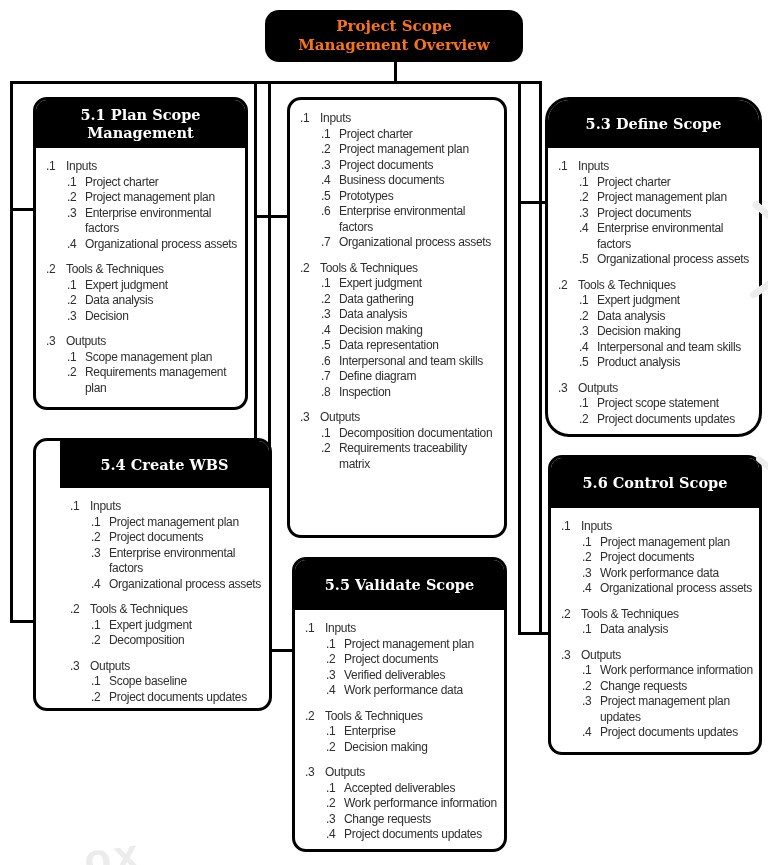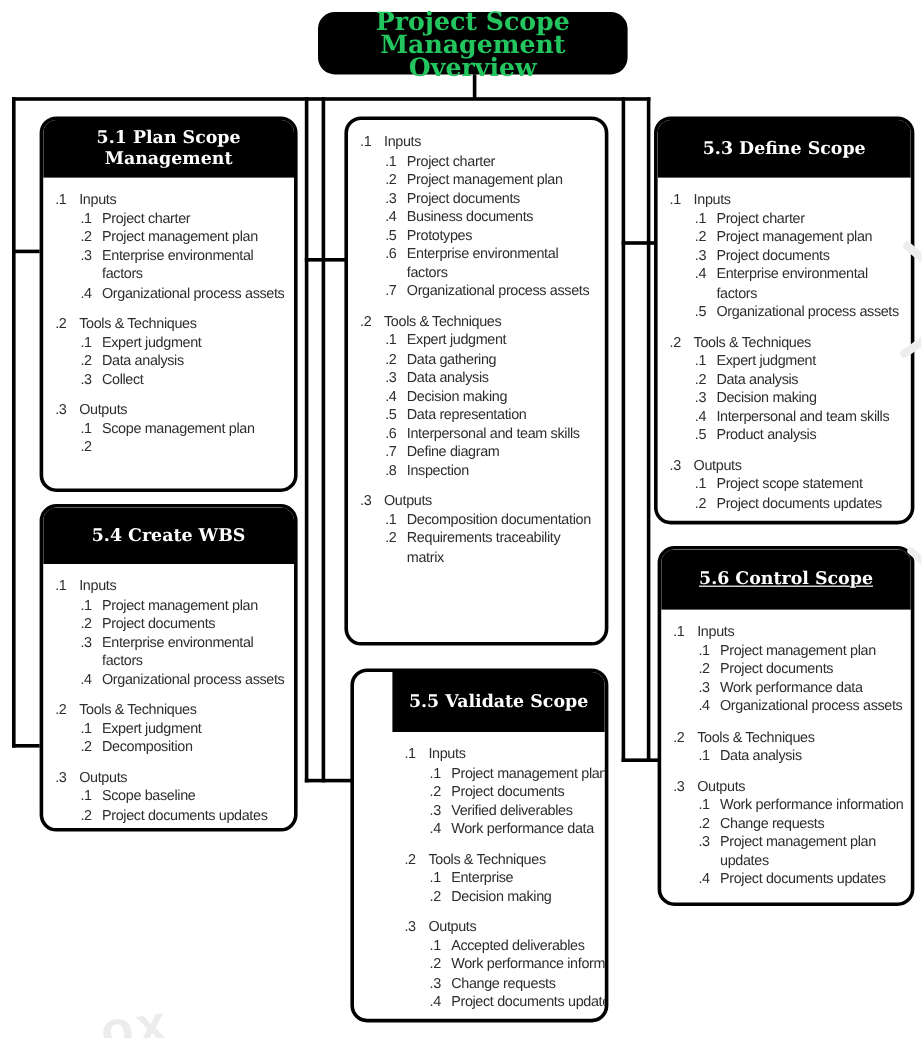--- a/index.html
+++ b/index.html
@@ -11,22 +11,22 @@
   
   .line { position:absolute; background:#000; }
   
   .title-box {
     position:absolute; left:265px; top:10px; width:258px; height:52px;
     background:#000; border-radius:14px;
     display:flex; align-items:center; justify-content:center;
     padding:0 14px;
   }
   .title-box .title-text {
-    color:#22c55e; font-family:"DejaVu Serif", serif; font-weight:bold;
-    font-size:21px; line-height:19px; text-align:center;
+    color:#f97316; font-family:"DejaVu Serif", serif; font-weight:bold;
+    font-size:15px; line-height:19px; text-align:center;
   }
   
   .pbox {
     position:absolute; background:#fff; border:3px solid #000;
     border-radius:14px; overflow:hidden;
   }
   .pbox-header {
     background:#000; color:#fff;
     display:flex; align-items:center; justify-content:center;
   }
@@ -116,34 +116,36 @@
             <div class="irow">
               <span class="inum">.1</span>
               <span class="ilabel">Expert judgment</span>
             </div>
             <div class="irow">
               <span class="inum">.2</span>
               <span class="ilabel">Data analysis</span>
             </div>
             <div class="irow">
               <span class="inum">.3</span>
-              <span class="ilabel">Collect</span>
+              <span class="ilabel">Decision</span>
             </div>
           </div>
           <div class="section">
             <div class="trow">
               <span class="tnum">.3</span>
               <span class="tlabel">Outputs</span>
             </div>
             <div class="irow">
               <span class="inum">.1</span>
               <span class="ilabel">Scope management plan</span>
             </div>
             <div class="irow">
               <span class="inum">.2</span>
+              <span class="ilabel">Requirements management
+plan</span>
             </div>
           </div>
         </div>
   </div>
       <div class="pbox" style="left: 287px; top: 97px; width: 220px; height: 441px;">
     <div class="pbox-body">
           <div class="section">
             <div class="trow">
               <span class="tnum">.1</span>
               <span class="tlabel">Inputs</span>
@@ -226,21 +228,21 @@
               <span class="ilabel">Decomposition documentation</span>
             </div>
             <div class="irow">
               <span class="inum">.2</span>
               <span class="ilabel">Requirements traceability
 matrix</span>
             </div>
           </div>
         </div>
   </div>
-      <div class="pbox" style="left: 545px; top: 97px; width: 217px; height: 340px;">
+      <div class="pbox" style="left: 545px; top: 97px; width: 217px; height: 340px; border-radius: 24px;">
     <div class="pbox-header" style="height: 48px;">
       <div class="pbox-header-text">5.3 Define Scope</div>
     </div>
     <div class="pbox-body">
           <div class="section">
             <div class="trow">
               <span class="tnum">.1</span>
               <span class="tlabel">Inputs</span>
             </div>
             <div class="irow">
@@ -300,21 +302,21 @@
               <span class="inum">.1</span>
               <span class="ilabel">Project scope statement</span>
             </div>
             <div class="irow">
               <span class="inum">.2</span>
               <span class="ilabel">Project documents updates</span>
             </div>
           </div>
         </div>
   </div>
-      <div class="pbox" style="left: 33px; top: 420px; width: 215px; height: 273px;">
+      <div class="pbox" style="left: 33px; top: 438px; width: 239px; height: 273px; padding-left: 24px;">
     <div class="pbox-header" style="height: 47px;">
       <div class="pbox-header-text">5.4 Create WBS</div>
     </div>
     <div class="pbox-body">
           <div class="section">
             <div class="trow">
               <span class="tnum">.1</span>
               <span class="tlabel">Inputs</span>
             </div>
             <div class="irow">
@@ -358,21 +360,21 @@
               <span class="inum">.1</span>
               <span class="ilabel">Scope baseline</span>
             </div>
             <div class="irow">
               <span class="inum">.2</span>
               <span class="ilabel">Project documents updates</span>
             </div>
           </div>
         </div>
   </div>
-      <div class="pbox" style="left: 292px; top: 557px; width: 215px; height: 295px; padding-left: 32px;">
+      <div class="pbox" style="left: 292px; top: 557px; width: 215px; height: 295px;">
     <div class="pbox-header" style="height: 50px;">
       <div class="pbox-header-text">5.5 Validate Scope</div>
     </div>
     <div class="pbox-body">
           <div class="section">
             <div class="trow">
               <span class="tnum">.1</span>
               <span class="tlabel">Inputs</span>
             </div>
             <div class="irow">
@@ -424,21 +426,21 @@
               <span class="ilabel">Change requests</span>
             </div>
             <div class="irow">
               <span class="inum">.4</span>
               <span class="ilabel">Project documents updates</span>
             </div>
           </div>
         </div>
   </div>
       <div class="pbox" style="left: 548px; top: 455px; width: 214px; height: 300px;">
-    <div class="pbox-header" style="height: 50px; text-decoration: underline;">
+    <div class="pbox-header" style="height: 50px;">
       <div class="pbox-header-text">5.6 Control Scope</div>
     </div>
     <div class="pbox-body">
           <div class="section">
             <div class="trow">
               <span class="tnum">.1</span>
               <span class="tlabel">Inputs</span>
             </div>
             <div class="irow">
               <span class="inum">.1</span>

